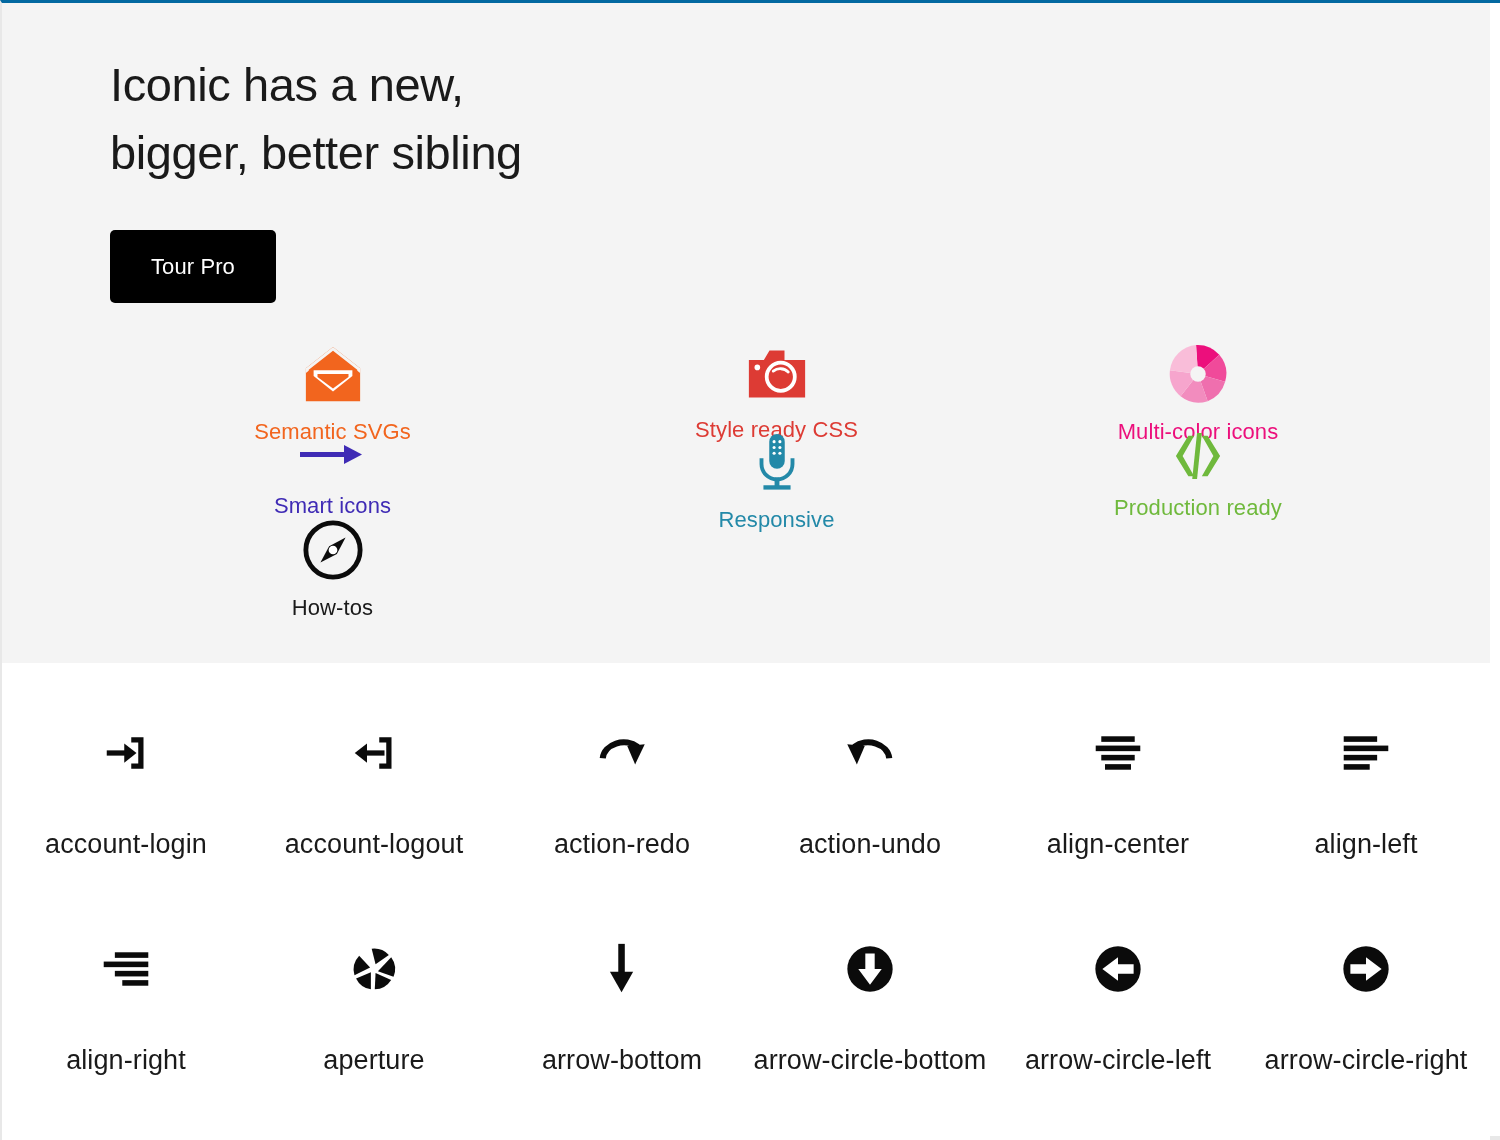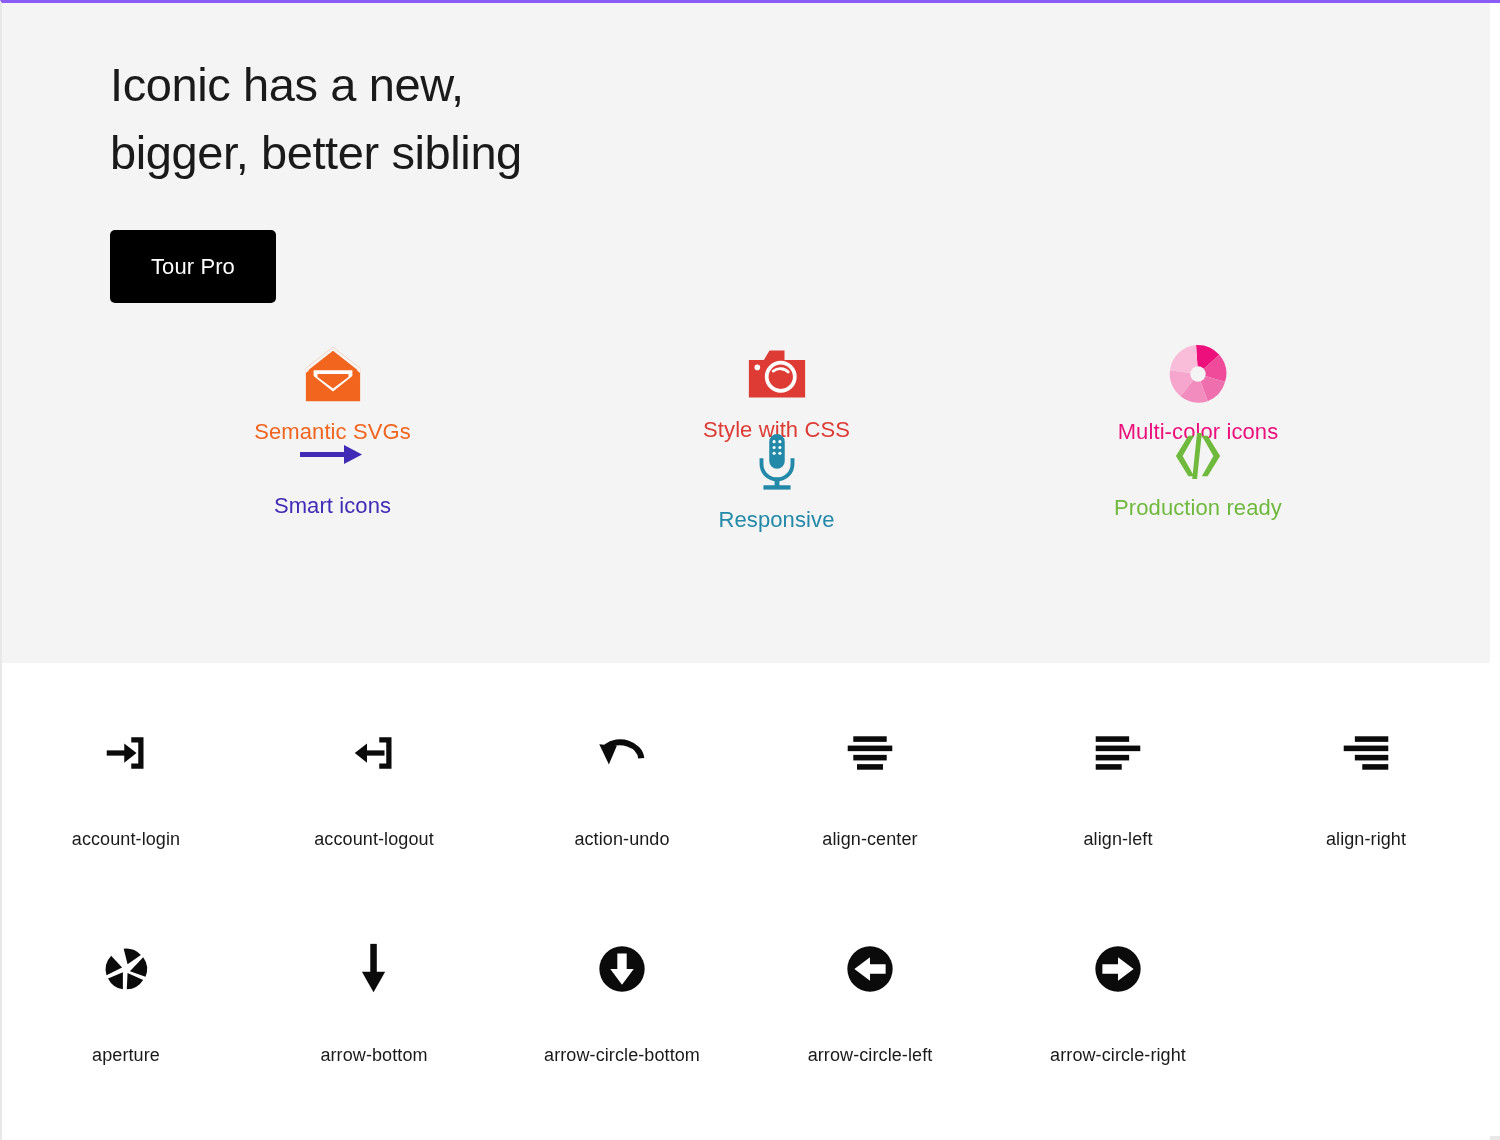--- a/index.html
+++ b/index.html
@@ -13,21 +13,21 @@
     height: 1140px;
     font-family: "Liberation Sans", sans-serif;
     overflow: hidden;
     position: relative;
   }
   #page {
     width: 1500px;
     height: 1140px;
     position: relative;
     box-sizing: border-box;
-    border-top: 3px solid #8b5cf6;
+    border-top: 3px solid #0369a1;
     border-left: 2px solid #e8e8e8;
     border-bottom: 4px solid #e8e8e8;
     background: #ffffff;
   }
 
   
   .hero {
     position: absolute;
     left: 0;
     top: 0;
@@ -119,21 +119,21 @@
     justify-content: flex-start;
   }
   .icon-cell .gicon {
     height: 76px;
     display: flex;
     align-items: center;
     justify-content: center;
   }
   .icon-cell .glabel {
     margin-top: 38px;
-    font-size: 18px;
+    font-size: 27px;
     color: #1a1a1a;
     letter-spacing: 0.1px;
     text-align: center;
     white-space: nowrap;
   }
   svg { display: block; }
 </style>
 </head>
 <body>
 
@@ -163,21 +163,21 @@
 
       <a class="feature" href="#">
         <span class="ficon">
           <svg width="60" height="60" viewBox="0 0 64 64">
             <path d="M2 18 H18 L24 8 H40 L40 18 H62 V58 H2 Z" fill="#dd3b34"></path>
             <circle cx="36" cy="36" r="15" fill="none" stroke="#ffffff" stroke-width="4"></circle>
             <path d="M28 30 a12 12 0 0 1 16 1" fill="none" stroke="#ffffff" stroke-width="3" stroke-linecap="round"></path>
             <circle cx="11" cy="26" r="3" fill="#ffffff"></circle>
           </svg>
         </span>
-        <span class="flabel" style="color:#dd3b34">Style with CSS</span>
+        <span class="flabel" style="color:#dd3b34">Style ready CSS</span>
       </a>
 
       <a class="feature" href="#">
         <span class="ficon">
           <svg width="62" height="62" viewBox="0 0 64 64">
             <g transform="translate(32,32)">
               <path d="M0 0 L-2 -30 A30 30 0 0 1 22 -20 Z" fill="#ec0f7c"></path>
               <path d="M0 0 L22 -20 A30 30 0 0 1 28 8 Z" fill="#f04a9a"></path>
               <path d="M0 0 L28 8 A30 30 0 0 1 10 28 Z" fill="#ef6fae"></path>
               <path d="M0 0 L10 28 A30 30 0 0 1 -18 23 Z" fill="#f28cbe"></path>
@@ -223,20 +223,30 @@
         <span class="ficon">
           <svg width="62" height="50" viewBox="0 0 64 52">
             <path d="M22 5 L28 5 L16 26 L28 47 L22 47 L9 26 Z" fill="#6fb93c"></path>
             <path d="M42 5 L36 5 L48 26 L36 47 L42 47 L55 26 Z" fill="#6fb93c"></path>
             <path d="M36 2 L31 2 L26 50 L31 50 Z" fill="#6fb93c"></path>
           </svg>
         </span>
         <span class="flabel" style="color:#6fb93c">Production ready</span>
       </a>
 
+      <a class="feature" href="#">
+        <span class="ficon">
+          <svg width="62" height="62" viewBox="0 0 64 64">
+            <circle cx="32" cy="32" r="28" fill="none" stroke="#0b0b0b" stroke-width="5"></circle>
+            <path d="M45 19 L36 36 L19 45 L28 28 Z" fill="#0b0b0b"></path>
+            <circle cx="32" cy="32" r="4.5" fill="#ffffff"></circle>
+          </svg>
+        </span>
+        <span class="flabel" style="color:#1a1a1a">How-tos</span>
+      </a>
 
     </div>
   </section>
 
   <section class="icon-grid">
 
     <div class="icon-cell">
       <span class="gicon">
         <svg width="56" height="56" viewBox="0 0 64 64">
           <path d="M38 14 H52 V50 H38 V44 H46 V20 H38 Z" fill="#0b0b0b"></path>
@@ -251,20 +261,29 @@
       <span class="gicon">
         <svg width="56" height="56" viewBox="0 0 64 64">
           <path d="M38 14 H52 V50 H38 V44 H46 V20 H38 Z" fill="#0b0b0b"></path>
           <rect x="18" y="29" width="26" height="6" fill="#0b0b0b"></rect>
           <path d="M24 21 L10 32 L24 43 Z" fill="#0b0b0b"></path>
         </svg>
       </span>
       <span class="glabel">account-logout</span>
     </div>
 
+    <div class="icon-cell">
+      <span class="gicon">
+        <svg width="56" height="56" viewBox="0 0 64 64">
+          <path d="M10 38 A24 20 0 0 1 50 25" fill="none" stroke="#0b0b0b" stroke-width="7" stroke-linecap="butt"></path>
+          <path d="M38 24 L58 22 L47 45 Z" fill="#0b0b0b"></path>
+        </svg>
+      </span>
+      <span class="glabel">action-redo</span>
+    </div>
 
     <div class="icon-cell">
       <span class="gicon">
         <svg width="56" height="56" viewBox="0 0 64 64">
           <path d="M54 38 A24 20 0 0 0 14 25" fill="none" stroke="#0b0b0b" stroke-width="7" stroke-linecap="butt"></path>
           <path d="M26 24 L6 22 L17 45 Z" fill="#0b0b0b"></path>
         </svg>
       </span>
       <span class="glabel">action-undo</span>
     </div>

